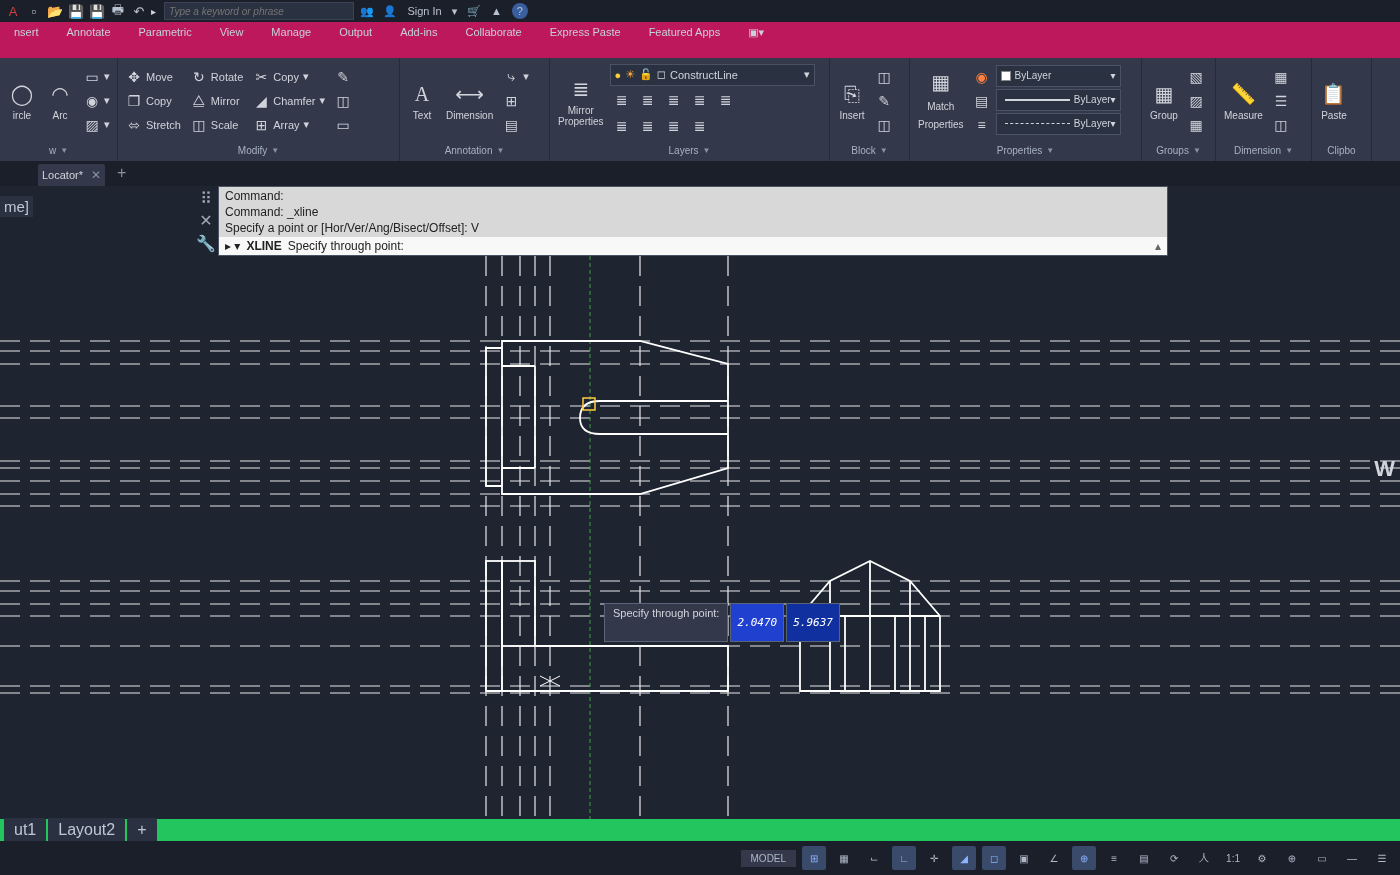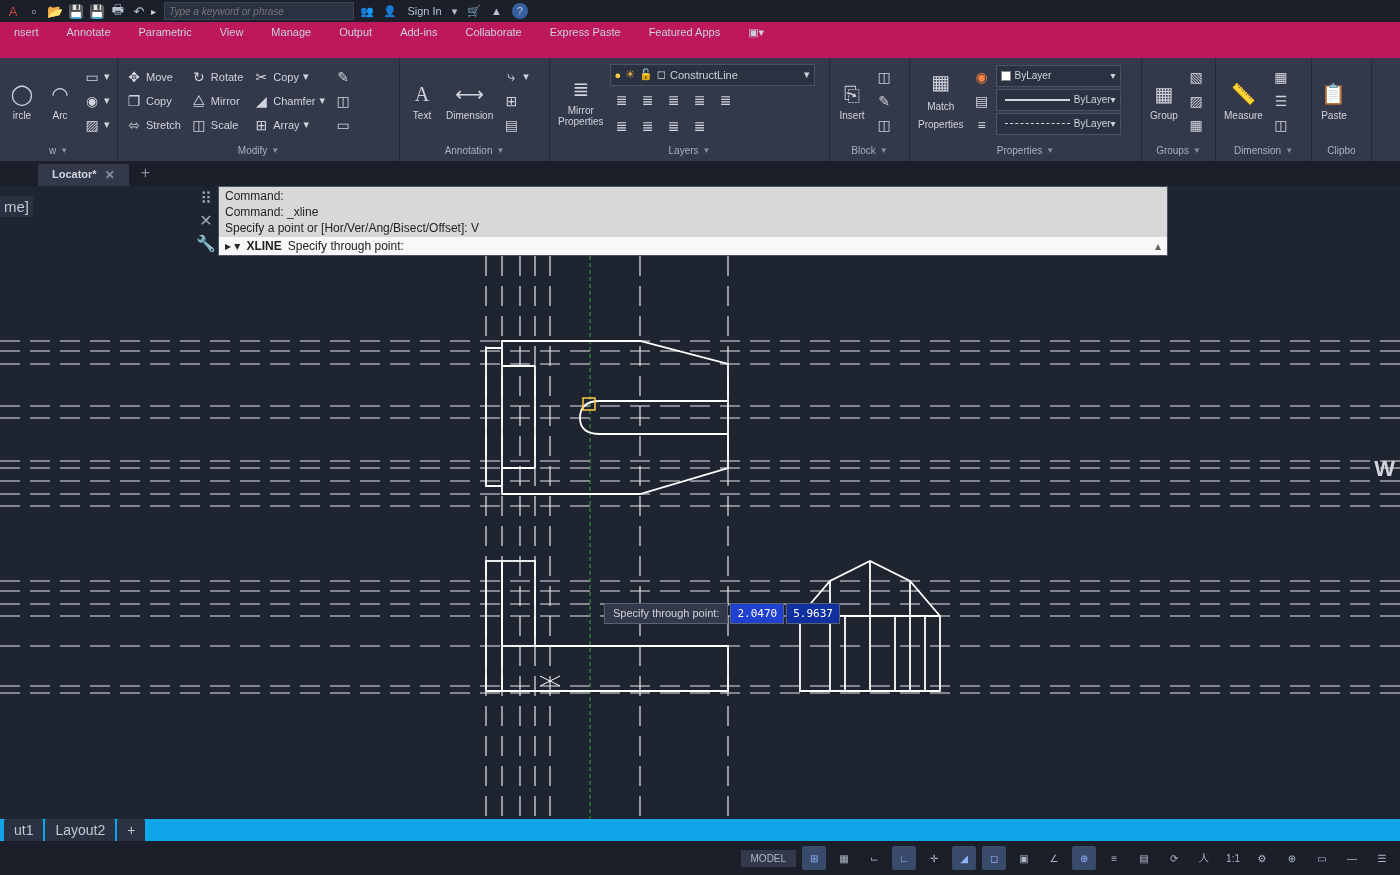--- a/index.html
+++ b/index.html
@@ -26,45 +26,45 @@
 .rb-btn { display: flex; flex-direction: column; align-items: center; justify-content: center; padding: 2px 4px; cursor: pointer; font-size: 10px; color: #d0d4dc; gap: 2px; }
 .rb-btn-icon { width: 28px; height: 28px; display: flex; align-items: center; justify-content: center; font-size: 20px; }
 .rb-col { display: flex; flex-direction: column; gap: 0px; }
 .rb-row-item { display: flex; align-items: center; gap: 4px; padding: 2px 4px; cursor: pointer; font-size: 11px; color: #d0d4dc; height: 24px; }
 .rb-row-item .icn { width: 16px; height: 16px; display: inline-flex; align-items: center; justify-content: center; font-size: 14px; }
 .layer-combo { background: #2a3140; border: 1px solid #4a5264; height: 22px; width: 205px; display: flex; align-items: center; padding: 0 4px; font-size: 11px; gap: 4px; }
 .prop-combo { background: #2a3140; border: 1px solid #4a5264; height: 22px; width: 125px; display: flex; align-items: center; justify-content: flex-end; padding: 0 4px; font-size: 10px; margin-bottom: 2px; }
 
 
 .file-tabs { height: 24px; background: #1a1f2a; display: flex; align-items: end; padding-left: 8px; gap: 2px; }
-.file-tab { background: #33394a; padding: 4px 14px; font-size: 11px; color: #d0d4dc; border-radius: 2px 2px 0 0; display: flex; align-items: flex-start; gap: 8px; cursor: pointer; font-weight: bold; }
+.file-tab { background: #33394a; padding: 4px 4px; font-size: 11px; color: #d0d4dc; border-radius: 2px 2px 0 0; display: flex; align-items: center; gap: 8px; cursor: pointer; }
 .file-tab-close { color: #8892a0; cursor: pointer; font-size: 12px; }
 .file-tab-add { padding: 4px 10px; color: #8892a0; cursor: pointer; }
 
 
 .drawing-area { position: relative; width: 100%; height: 661px; background: #1e2430; overflow: hidden; }
 .panel-side-label { position: absolute; left: 0; top: 10px; background: #2a3140; padding: 2px 4px; font-size: 15px; color: #c0c8d4; }
 
 
 .cmd-panel { position: absolute; left: 218px; top: 0px; width: 950px; background: #2a2f3c; border: 1px solid #4a5264; }
 .cmd-history { background: #d8d8d8; color: #222; font-family: "Consolas", monospace; font-size: 12px; padding: 1px 6px; line-height: 16px; }
 .cmd-input-row { background: #f8f8f8; color: #222; font-family: "Consolas", monospace; font-size: 12px; padding: 2px 6px; display: flex; align-items: center; gap: 6px; }
 .cmd-handle { position: absolute; left: -26px; top: 0; width: 26px; height: 100%; display: flex; flex-direction: column; align-items: center; justify-content: space-around; color: #a0a8b8; }
 
 
 .svg-canvas { position: absolute; left: 0; top: 0; width: 100%; height: 100%; }
 
 
 .dyn-tooltip { position: absolute; left: 604px; top: 417px; display: flex; gap: 2px; font-size: 11px; }
 .dyn-tooltip-label { background: #33394a; color: #d0d4dc; padding: 3px 8px; border: 1px solid #5a6478; }
-.dyn-tooltip-val { background: #1030a0; color: #fff; padding: 3px 6px; border: 1px solid #5a6478; font-family: monospace; }
+.dyn-tooltip-val { background: #1030a0; color: #fff; padding: 12px 6px; border: 1px solid #5a6478; font-family: monospace; font-style: italic; }
 .dyn-tooltip-val.selected { background: #2040d0; }
 
 
-.layout-tabs { position: absolute; bottom: 34px; left: 0; height: 22px; background: #0ea5e9; display: flex; align-items: center; padding-left: 4px; gap: 2px; width: 100%; font-size: 14px; }
+.layout-tabs { position: absolute; bottom: 34px; left: 0; height: 22px; background: #22c55e; display: flex; align-items: center; padding-left: 4px; gap: 2px; width: 100%; font-size: 16px; }
 .layout-tab { padding: 3px 10px; background: #2a3140; color: #c0c8d4; cursor: pointer; border-radius: 2px 2px 0 0; }
 
 
 .status-bar { position: absolute; bottom: 0; left: 0; right: 0; height: 34px; background: #1a1f2a; display: flex; align-items: center; justify-content: flex-end; padding: 0 6px; gap: 6px; font-size: 10px; color: #b0b8c8; }
 .status-item { width: 24px; height: 24px; display: inline-flex; align-items: center; justify-content: center; cursor: pointer; border-radius: 2px; }
 .status-item.active { background: #3a4a6a; color: #8cb4ff; }
 .status-model { background: #33394a; padding: 3px 10px; }
 
 
 .wcs-badge { position: absolute; right: 5px; top: 270px; font-size: 22px; font-weight: bold; color: #d0d4dc; }

